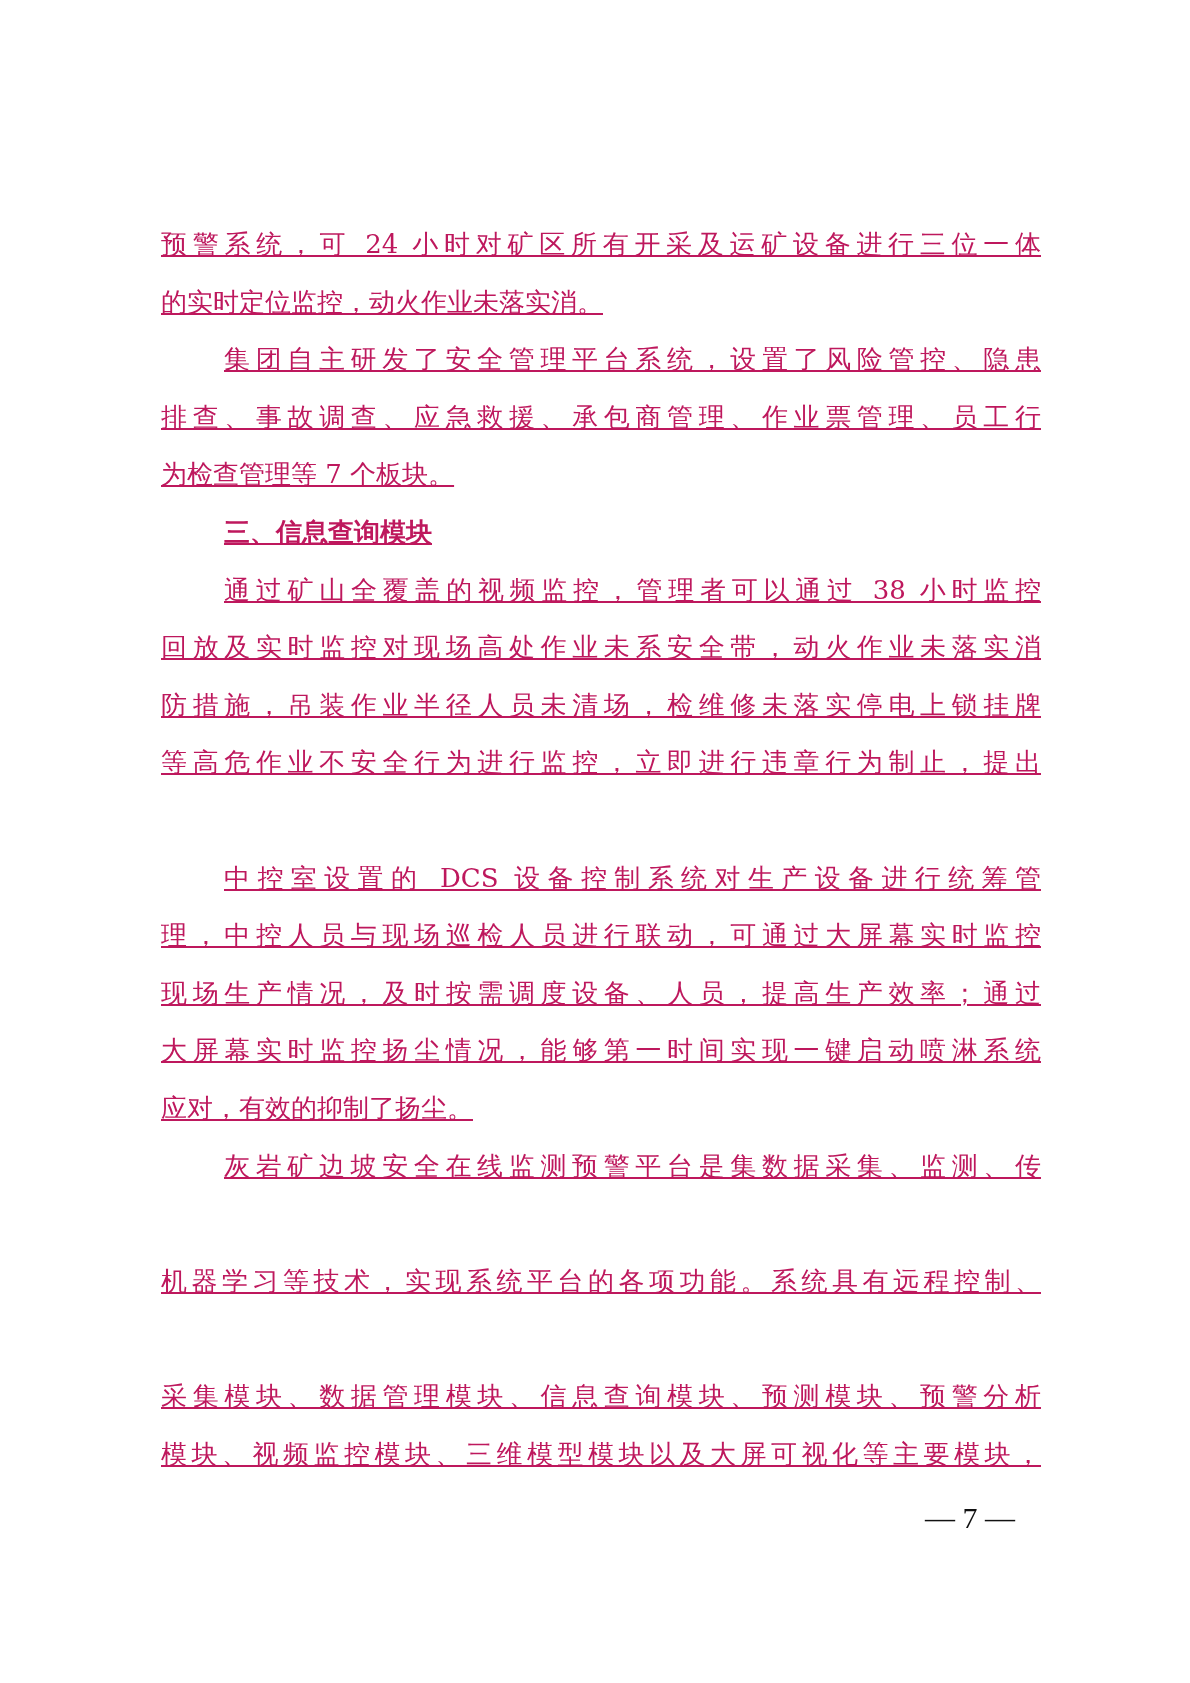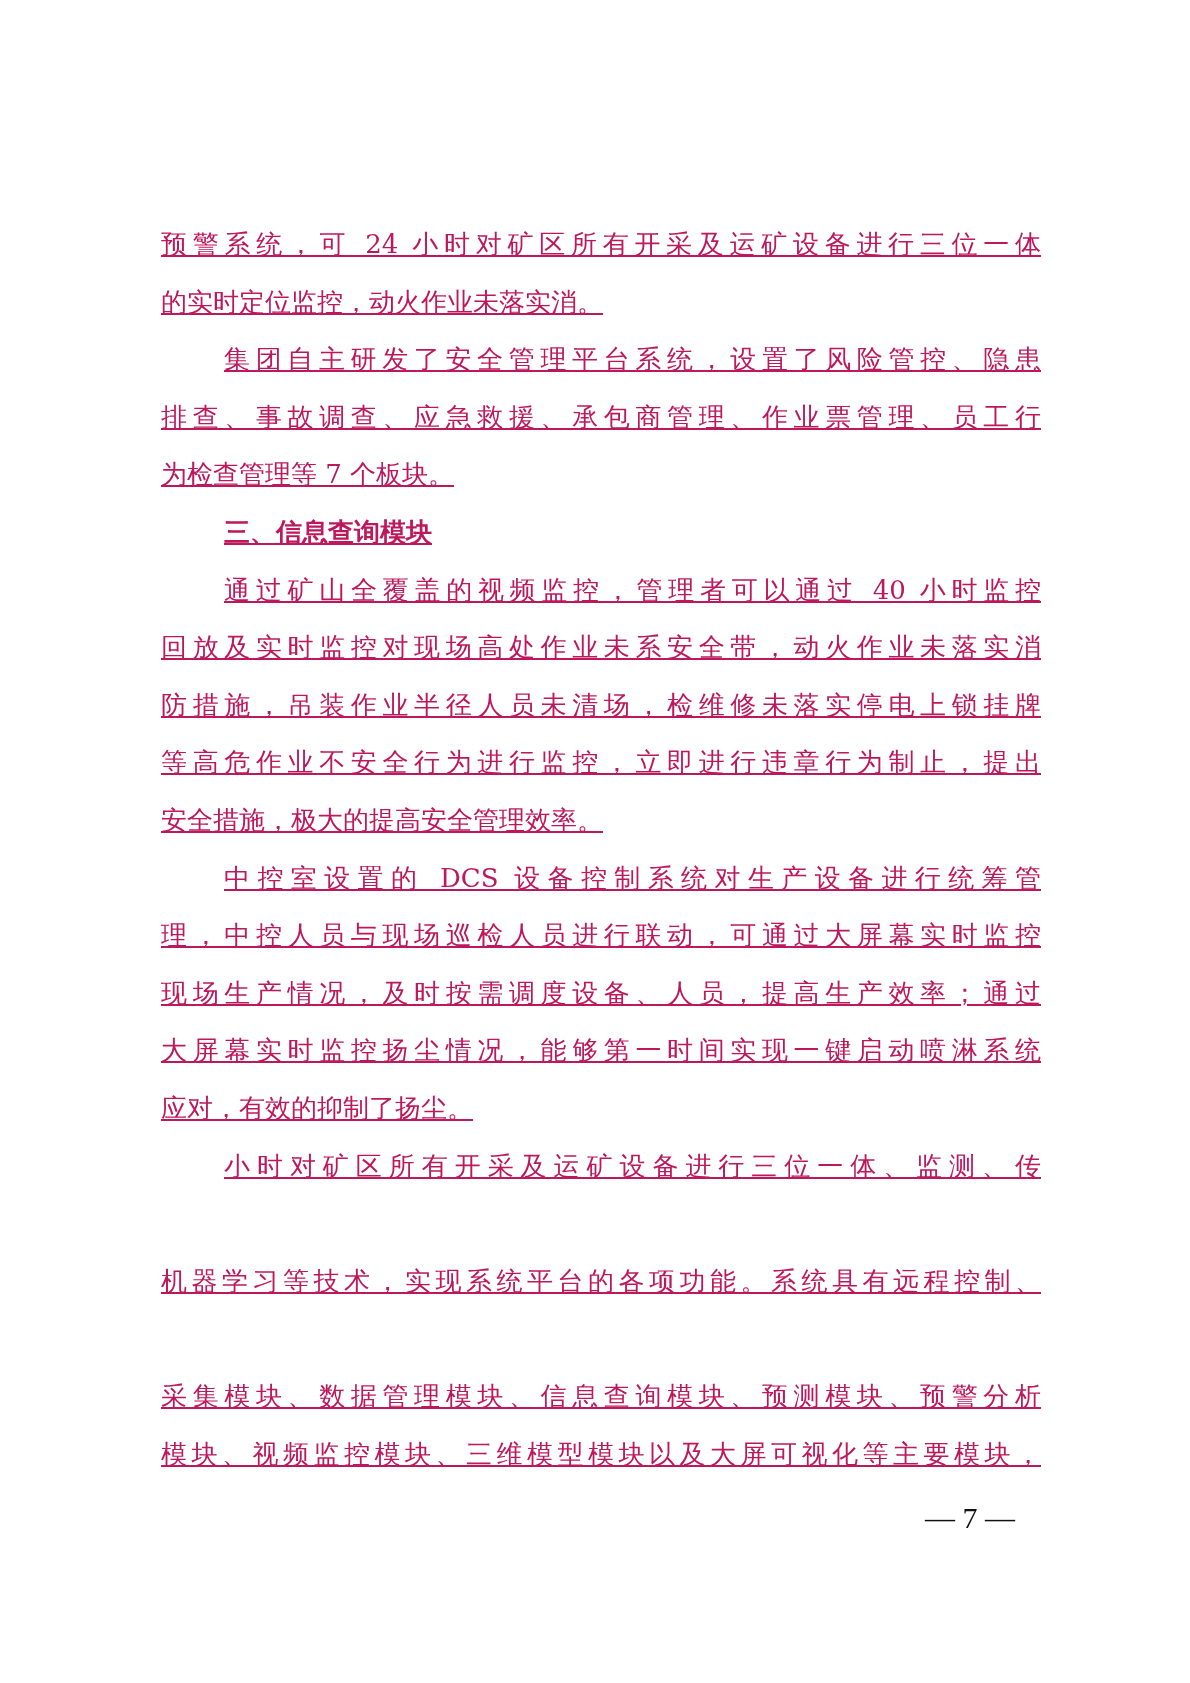--- a/index.html
+++ b/index.html
@@ -47,31 +47,30 @@
 
   <div class="line" style="top:224px">预警系统，可 24 小时对矿区所有开采及运矿设备进行三位一体</div>
   <div class="line last" style="top:282px">的实时定位监控，动火作业未落实消。</div>
 
   <div class="line indent" style="top:339px">集团自主研发了安全管理平台系统，设置了风险管控、隐患</div>
   <div class="line" style="top:397px">排查、事故调查、应急救援、承包商管理、作业票管理、员工行</div>
   <div class="line last" style="top:454px">为检查管理等 7 个板块。</div>
 
   <div class="line indent heading" style="top:512px">三、信息查询模块</div>
 
-  <div class="line indent" style="top:570px">通过矿山全覆盖的视频监控，管理者可以通过 40 小时监控</div>
+  <div class="line indent" style="top:570px">通过矿山全覆盖的视频监控，管理者可以通过 38 小时监控</div>
   <div class="line" style="top:627px">回放及实时监控对现场高处作业未系安全带，动火作业未落实消</div>
   <div class="line" style="top:742px">等高危作业不安全行为进行监控，立即进行违章行为制止，提出</div>
   <div class="line" style="top:685px">防措施，吊装作业半径人员未清场，检维修未落实停电上锁挂牌</div>
-  <div class="line last" style="top:800px">安全措施，极大的提高安全管理效率。</div>
 
   <div class="line indent" style="top:858px">中控室设置的 DCS 设备控制系统对生产设备进行统筹管</div>
   <div class="line" style="top:915px">理，中控人员与现场巡检人员进行联动，可通过大屏幕实时监控</div>
   <div class="line" style="top:973px">现场生产情况，及时按需调度设备、人员，提高生产效率；通过</div>
   <div class="line" style="top:1030px">大屏幕实时监控扬尘情况，能够第一时间实现一键启动喷淋系统</div>
   <div class="line last" style="top:1088px">应对，有效的抑制了扬尘。</div>
 
-  <div class="line indent" style="top:1146px">小时对矿区所有开采及运矿设备进行三位一体、监测、传</div>
+  <div class="line indent" style="top:1146px">灰岩矿边坡安全在线监测预警平台是集数据采集、监测、传</div>
   <div class="line" style="top:1261px">机器学习等技术，实现系统平台的各项功能。系统具有远程控制、</div>
   <div class="line" style="top:1376px">采集模块、数据管理模块、信息查询模块、预测模块、预警分析</div>
   <div class="line" style="top:1434px">模块、视频监控模块、三维模型模块以及大屏可视化等主要模块，</div>
 
   <div class="page-number">— 7 —</div>
 </div>
 
 </body></html>

